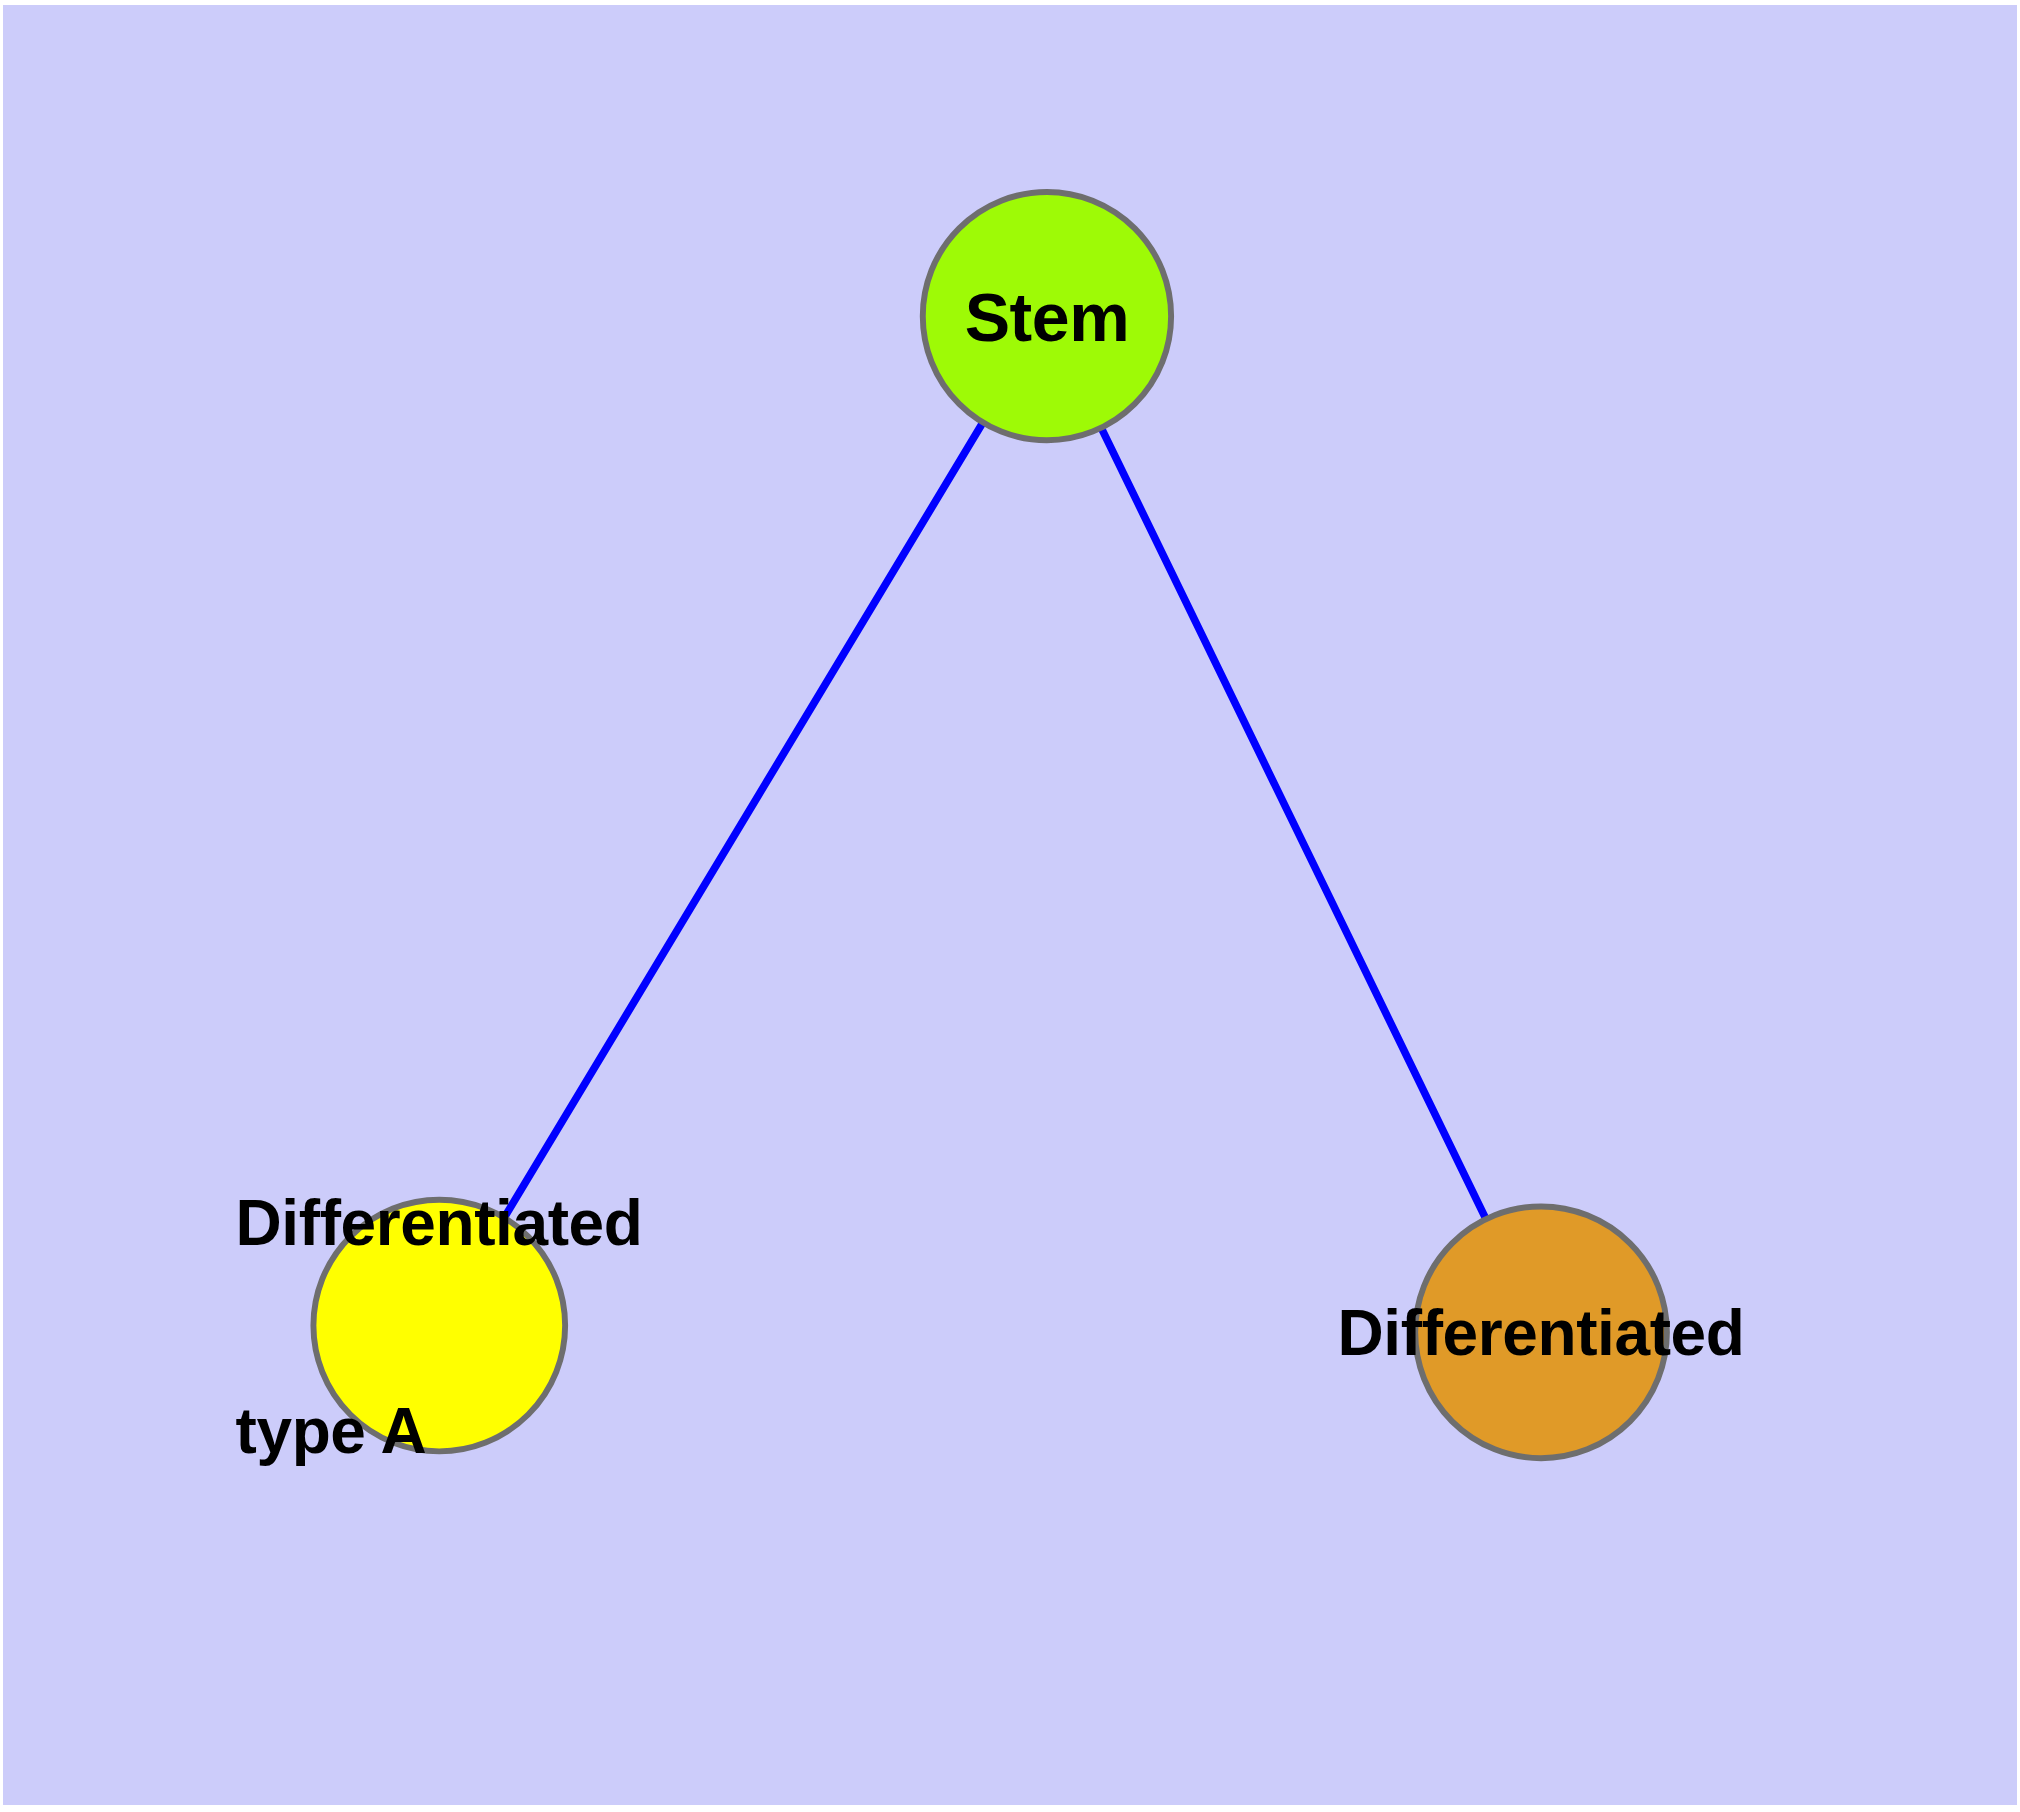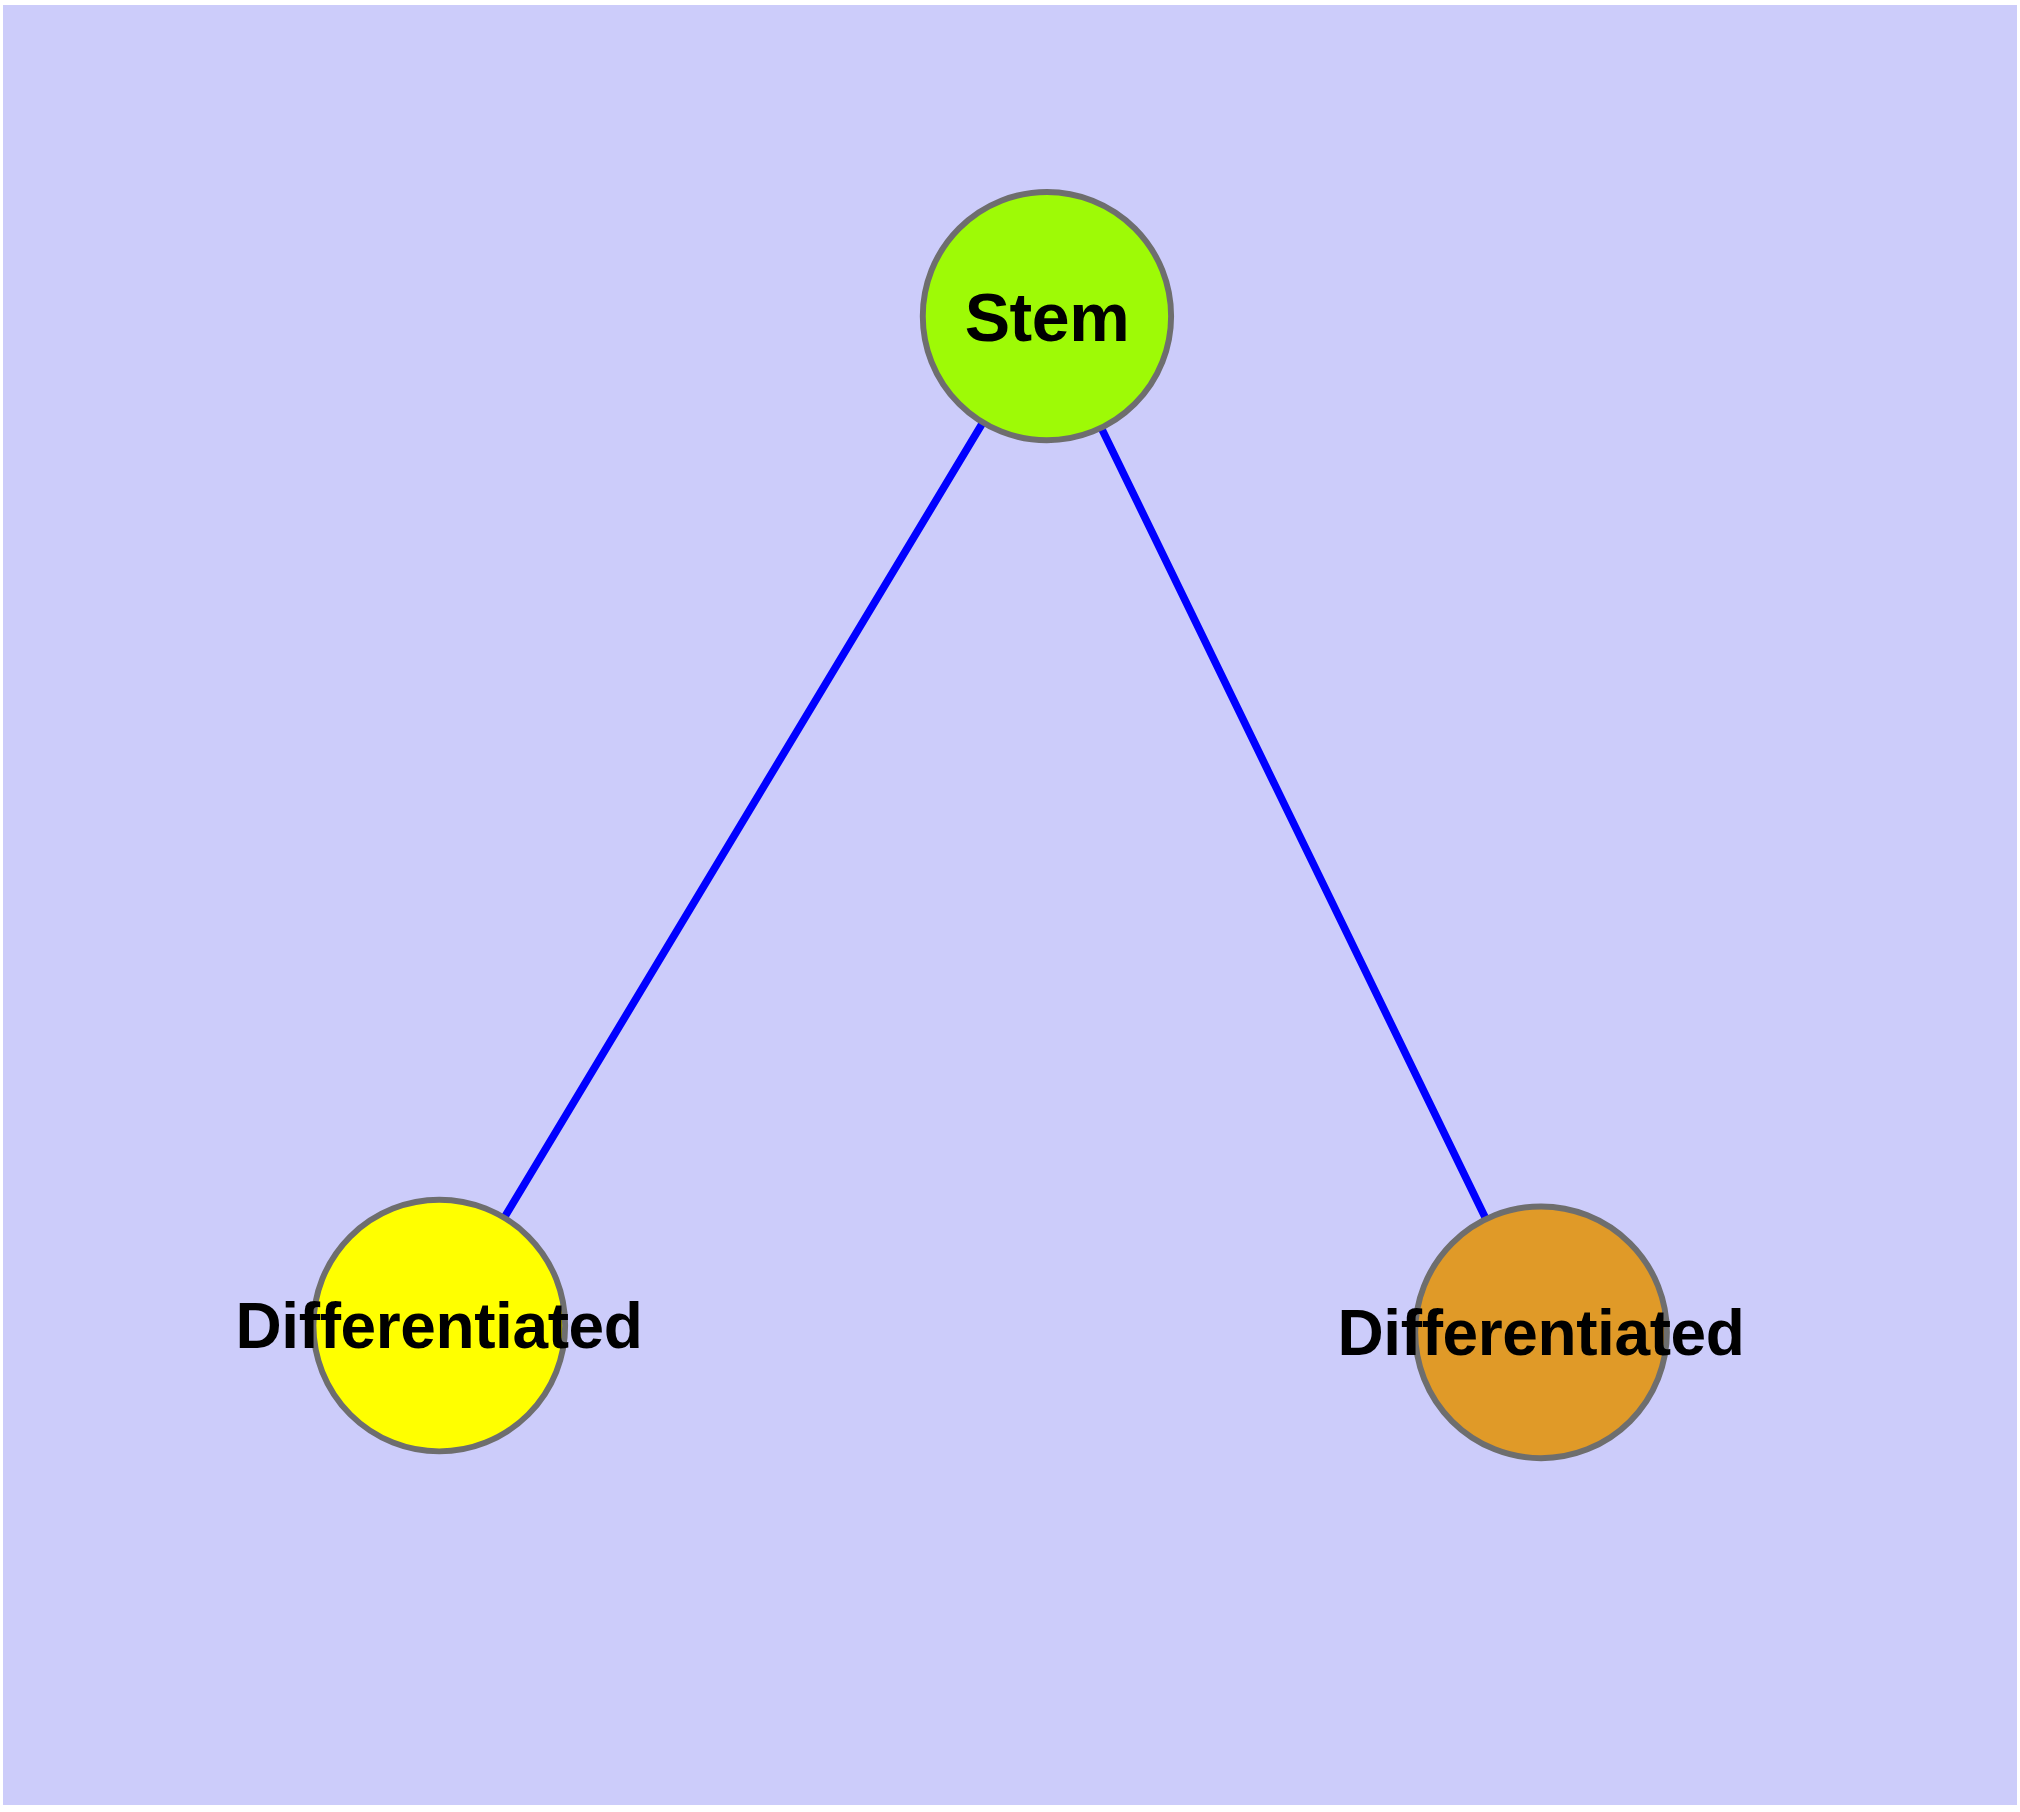--- a/index.html
+++ b/index.html
@@ -72,20 +72,21 @@
       <circle cx="1235" cy="373" r="146.5" fill="#9efa06" stroke="#6e6e6e" stroke-width="7"></circle>
       <circle cx="518" cy="1564" r="148.5" fill="#ffff00" stroke="#6e6e6e" stroke-width="7"></circle>
       <circle cx="1818" cy="1572" r="148.5" fill="#e09a28" stroke="#6e6e6e" stroke-width="7"></circle>
     </g>
   </svg>
 
   <div class="node-label single" style="left: 1047px; top: 318px; font-size: 68px; color: rgb(0, 0, 0);">Stem</div>
 
   <div class="node-label multi" style="left: 439px; top: 1327px; font-size: 64px; color: rgb(0, 0, 0);">
     <div>Differentiated</div>
+    <div>type A</div>
   </div>
 
   <div class="node-label multi" style="left: 1541px; top: 1334px; font-size: 64px; color: rgb(0, 0, 0);">
     <div>Differentiated</div>
   </div>
 
 </div>
 
 
 </body></html>

